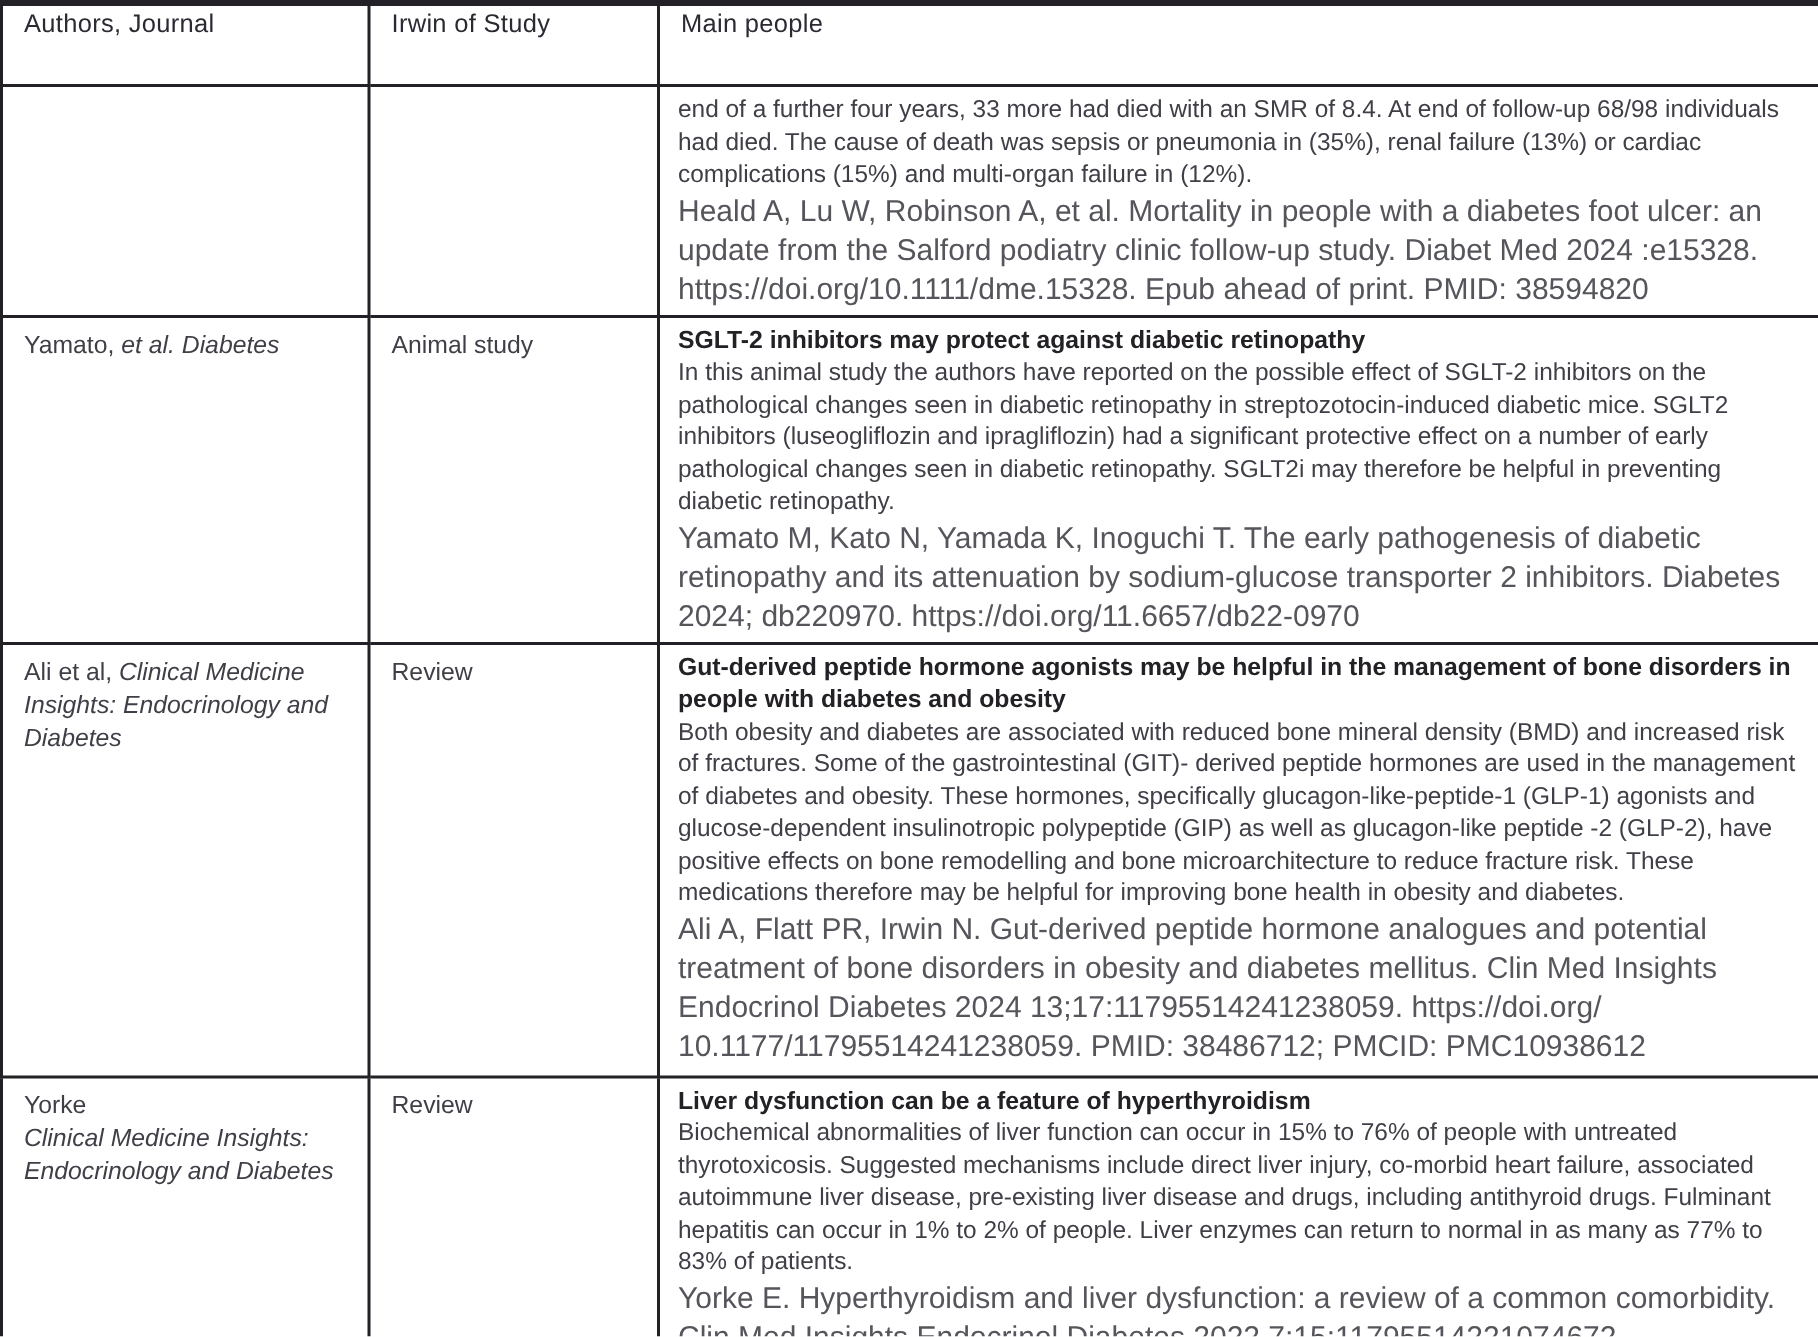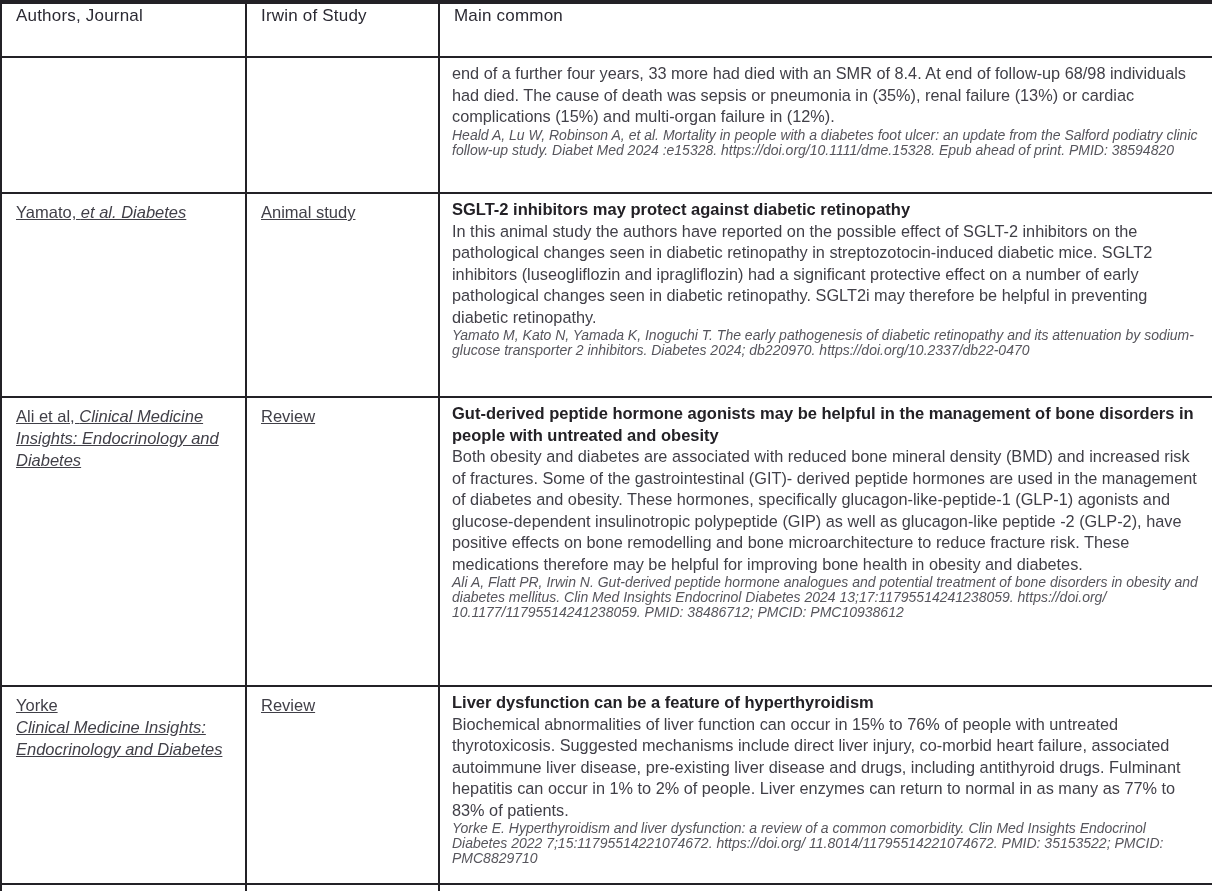--- a/index.html
+++ b/index.html
@@ -37,87 +37,85 @@
     font-size: 17px;
     font-weight: 400;
     color: #2b2a33;
     letter-spacing: 0.2px;
   }
   td.authors-cell, td.study-cell {
     padding: 7px 10px 6px 14px;
     font-size: 16.5px;
     line-height: 22px;
     color: #403f47;
-    text-decoration: underline;
   }
   td.results-cell {
     padding: 5px 8px 4px 12px;
   }
   .author-italic { font-style: italic; }
   .result-heading {
     font-weight: 700;
     font-size: 16.5px;
     line-height: 21.5px;
     color: #232126;
   }
   .result-body {
     font-size: 16.3px;
     line-height: 21.5px;
     color: #403f47;
   }
   .result-citation {
-    font-style: italic;
-    font-size: 14px;
-    line-height: 15px;
+    font-size: 20px;
+    line-height: 26px;
     color: #56555c;
   }
 </style>
 </head>
 <body>
 
 <div class="page">
   <table class="digest">
     <colgroup>
       <col style="width:245px">
       <col style="width:193px">
       <col style="width:774px">
     </colgroup>
     <thead>
       <tr>
         <th class="col-header">Authors, Journal</th>
         <th class="col-header">Irwin of Study</th>
-        <th class="col-header">Main common</th>
+        <th class="col-header">Main people</th>
       </tr>
     </thead>
     <tbody id="table-body">
   <tr style="height: 136px;">
     <td class="authors-cell"></td>
     <td class="study-cell"></td>
     <td class="results-cell">
 
       <div class="result-body">end of a further four years, 33 more had died with an SMR of 8.4. At end of follow-up 68/98 individuals had died. The cause of death was sepsis or pneumonia in (35%), renal failure (13%) or cardiac complications (15%) and multi-organ failure in (12%).</div>
       <div class="result-citation">Heald A, Lu W, Robinson A, et al. Mortality in people with a diabetes foot ulcer: an update from the Salford podiatry clinic follow-up study. Diabet Med 2024 :e15328. https://doi.org/10.1111/dme.15328. Epub ahead of print. PMID: 38594820</div>
     </td>
   </tr>
 
   <tr style="height: 204px;">
     <td class="authors-cell"><span>Yamato, </span><span class="author-italic">et al. Diabetes</span></td>
     <td class="study-cell">Animal study</td>
     <td class="results-cell">
       <div class="result-heading">SGLT-2 inhibitors may protect against diabetic retinopathy</div>
       <div class="result-body">In this animal study the authors have reported on the possible effect of SGLT-2 inhibitors on the pathological changes seen in diabetic retinopathy in streptozotocin-induced diabetic mice. SGLT2 inhibitors (luseogliflozin and ipragliflozin) had a significant protective effect on a number of early pathological changes seen in diabetic retinopathy. SGLT2i may therefore be helpful in preventing diabetic retinopathy.</div>
-      <div class="result-citation">Yamato M, Kato N, Yamada K, Inoguchi T. The early pathogenesis of diabetic retinopathy and its attenuation by sodium-glucose transporter 2 inhibitors. Diabetes 2024; db220970. https://doi.org/10.2337/db22-0470</div>
+      <div class="result-citation">Yamato M, Kato N, Yamada K, Inoguchi T. The early pathogenesis of diabetic retinopathy and its attenuation by sodium-glucose transporter 2 inhibitors. Diabetes 2024; db220970. https://doi.org/11.6657/db22-0970</div>
     </td>
   </tr>
 
   <tr style="height: 289px; border-radius: 25px;">
     <td class="authors-cell"><span>Ali et al, </span><span class="author-italic">Clinical Medicine Insights: Endocrinology and Diabetes</span></td>
     <td class="study-cell">Review</td>
     <td class="results-cell">
-      <div class="result-heading">Gut-derived peptide hormone agonists may be helpful in the management of bone disorders in people with untreated and obesity</div>
+      <div class="result-heading">Gut-derived peptide hormone agonists may be helpful in the management of bone disorders in people with diabetes and obesity</div>
       <div class="result-body">Both obesity and diabetes are associated with reduced bone mineral density (BMD) and increased risk of fractures. Some of the gastrointestinal (GIT)- derived peptide hormones are used in the management of diabetes and obesity. These hormones, specifically glucagon-like-peptide-1 (GLP-1) agonists and glucose-dependent insulinotropic polypeptide (GIP) as well as glucagon-like peptide -2 (GLP-2), have positive effects on bone remodelling and bone microarchitecture to reduce fracture risk. These medications therefore may be helpful for improving bone health in obesity and diabetes.</div>
       <div class="result-citation">Ali A, Flatt PR, Irwin N. Gut-derived peptide hormone analogues and potential treatment of bone disorders in obesity and diabetes mellitus. Clin Med Insights Endocrinol Diabetes 2024 13;17:11795514241238059. https://doi.org/ 10.1177/11795514241238059. PMID: 38486712; PMCID: PMC10938612</div>
     </td>
   </tr>
 
   <tr style="height: 198px; margin-left: 28px;">
     <td class="authors-cell"><span>Yorke</span><br><span class="author-italic">Clinical Medicine Insights: Endocrinology and Diabetes</span></td>
     <td class="study-cell">Review</td>
     <td class="results-cell">
       <div class="result-heading">Liver dysfunction can be a feature of hyperthyroidism</div>

